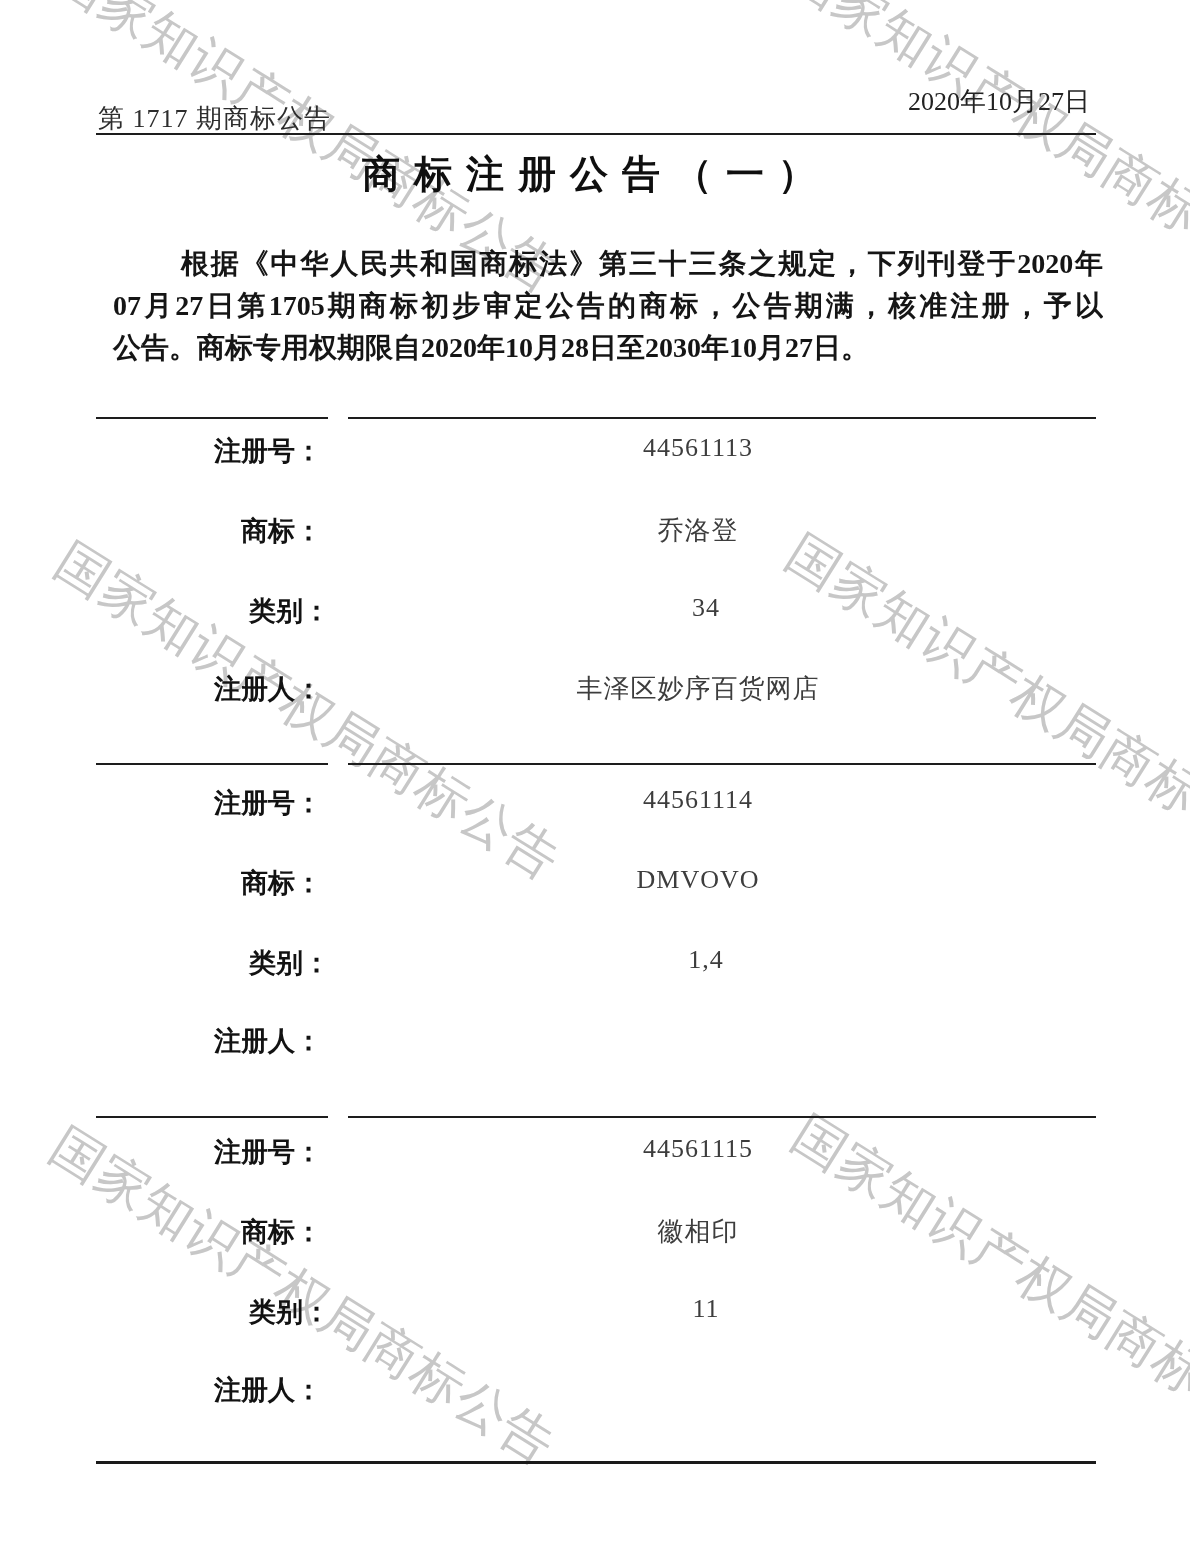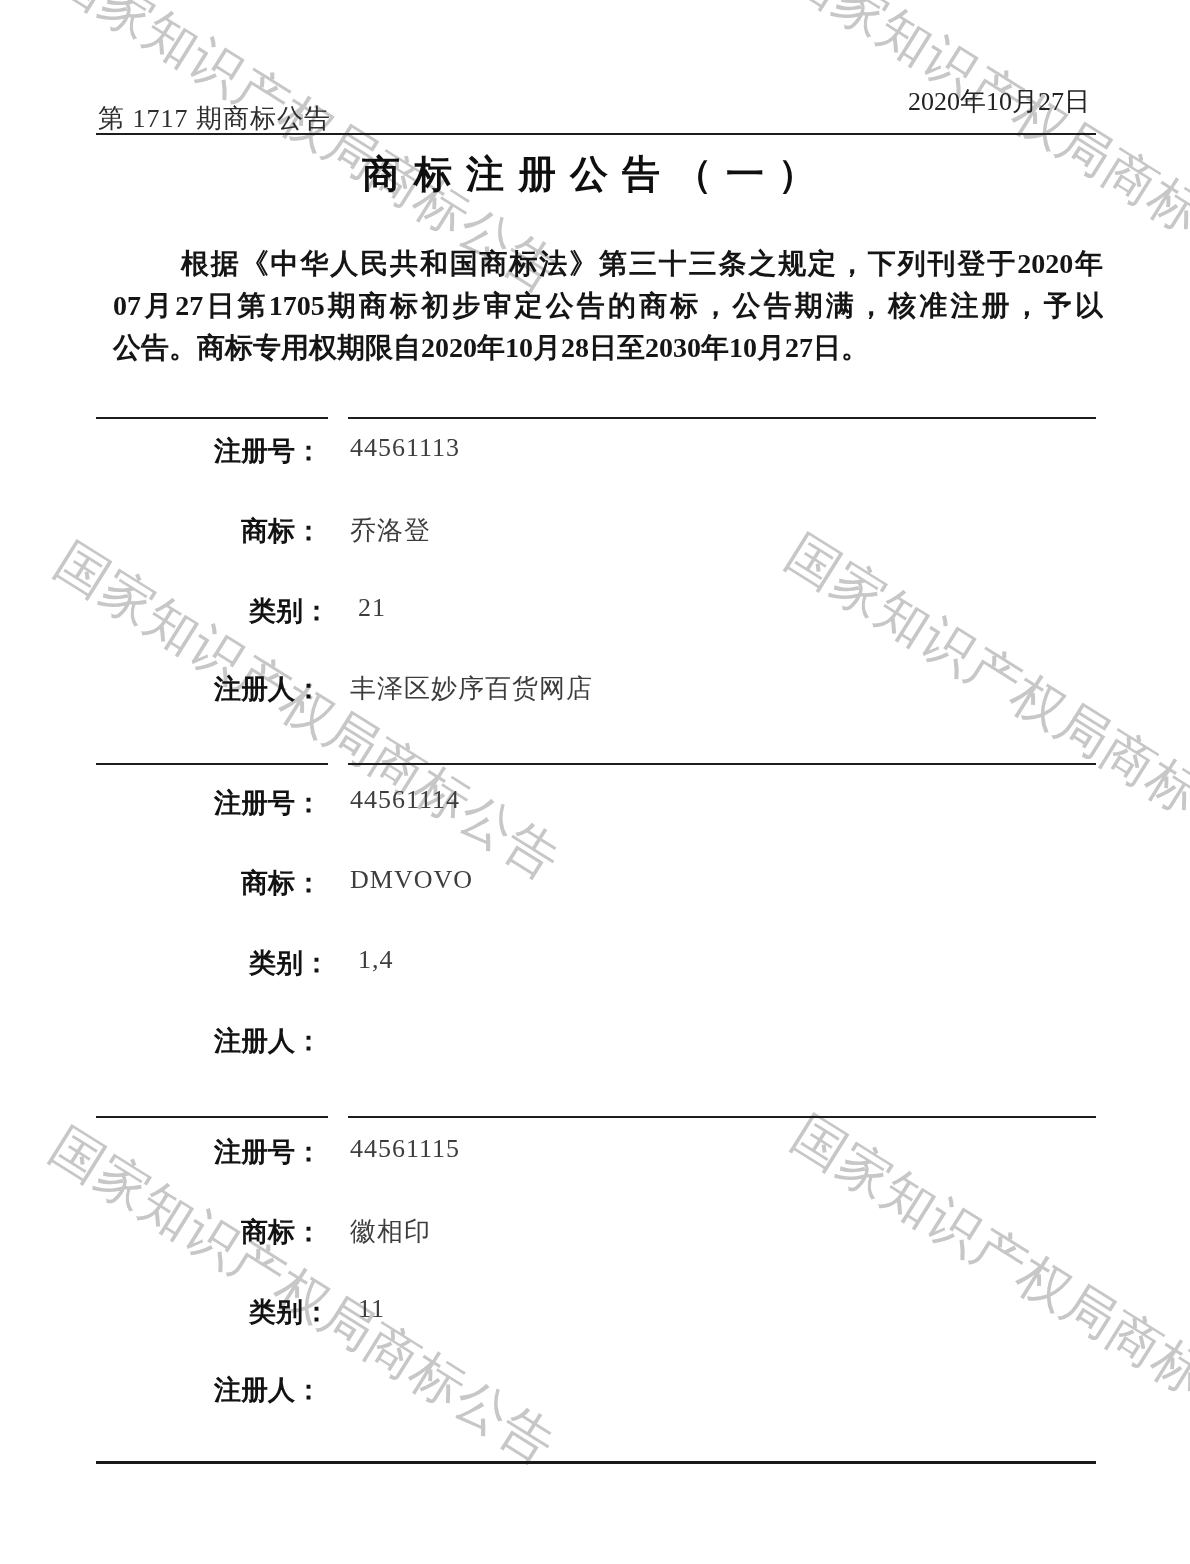--- a/index.html
+++ b/index.html
@@ -80,20 +80,21 @@
     text-align:right;
     font:700 27px "DejaVu Sans","Liberation Sans",sans-serif;
     color:#121212;
   }
   .row .val {
     position:absolute; left:350px; right:100px;
     font:400 26px "Liberation Serif","DejaVu Serif",serif;
     color:#3d3d3d;
     letter-spacing:1px;
     white-space:nowrap;
+    text-align:center;
   }
   .row.r1 { top:0; }
   .row.r2 { top:80px; }
   .row.r3 { top:160px;margin-left:8px; }
   .row.r4 { top:238px; }
   .record.rec1 { top:433px; }
   .record.rec2 { top:785px; }
   .record.rec3 { top:1134px; }
 </style>
 </head>
@@ -133,21 +134,21 @@
       <div class="row r1">
         <span class="lbl">注册号：</span>
         <span class="val">44561113</span>
       </div>
       <div class="row r2">
         <span class="lbl">商标：</span>
         <span class="val">乔洛登</span>
       </div>
       <div class="row r3">
         <span class="lbl">类别：</span>
-        <span class="val">21</span>
+        <span class="val">34</span>
       </div>
       <div class="row r4">
         <span class="lbl">注册人：</span>
         <span class="val">丰泽区妙序百货网店</span>
       </div>
     </div>
 
     <div class="record rec2">
       <div class="row r1">
         <span class="lbl">注册号：</span>

